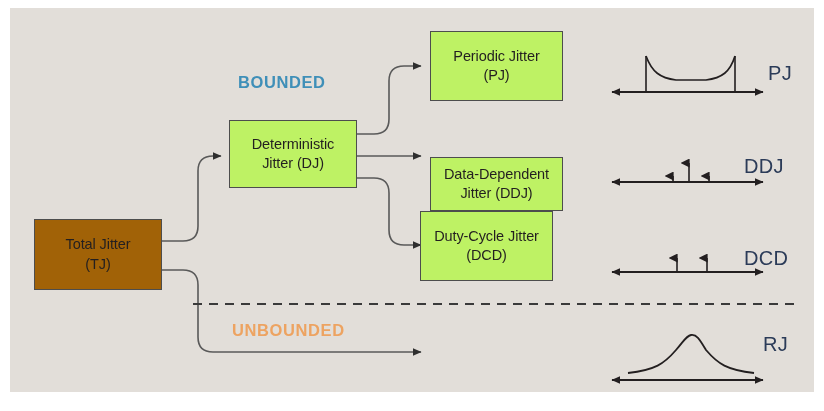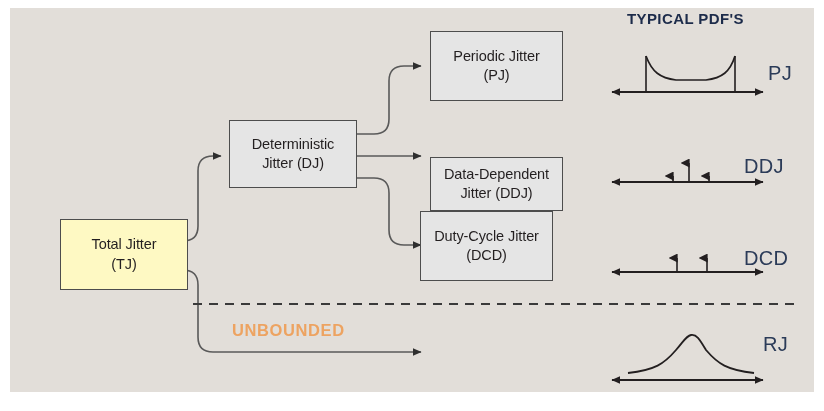--- a/index.html
+++ b/index.html
@@ -42,23 +42,23 @@
     border: 1.5px solid #4d4d4d;
     display: flex;
     align-items: center;
     justify-content: center;
     text-align: center;
     color: #231f20;
     font-size: 14.5px;
     line-height: 1.32;
     letter-spacing: -0.1px;
   }
-  .node.blue { background: #e5e5e5; }
+  .node.blue { background: #bef264; }
   .node.orange { background: #efa157; }
-  .node.white { background: #fef9c3; margin-left: 26px; }
+  .node.white { background: #a16207; }
 
   .node-label { white-space: pre-line; }
 
   .grouplabel {
     position: absolute;
     font-weight: bold;
     font-size: 16.5px;
     letter-spacing: 0.6px;
     white-space: nowrap;
   }
@@ -170,24 +170,24 @@
     <span class="node-label">Data-Dependent
 Jitter (DDJ)</span>
   </div>
 
   <div class="node blue" style="left:420px; top:211px; width:133px; height:70px;">
     <span class="node-label">Duty-Cycle Jitter
 (DCD)</span>
   </div>
 
 
+  <div class="grouplabel bounded" style="left:238px; top:73px;">BOUNDED</div>
 
   <div class="grouplabel unbounded" style="left:232px; top:321px;text-align:right;">UNBOUNDED</div>
 
-  <div class="pdf-title" style="left:627px; top:10px;">TYPICAL PDF'S</div>
 
   <div class="pdf-tag" style="left:768px; top:62px;">PJ</div>
 
   <div class="pdf-tag" style="left:744px; top:155px;">DDJ</div>
 
   <div class="pdf-tag" style="left:744px; top:247px;">DCD</div>
 
   <div class="pdf-tag" style="left:763px; top:333px;">RJ</div>
 
 </div>

